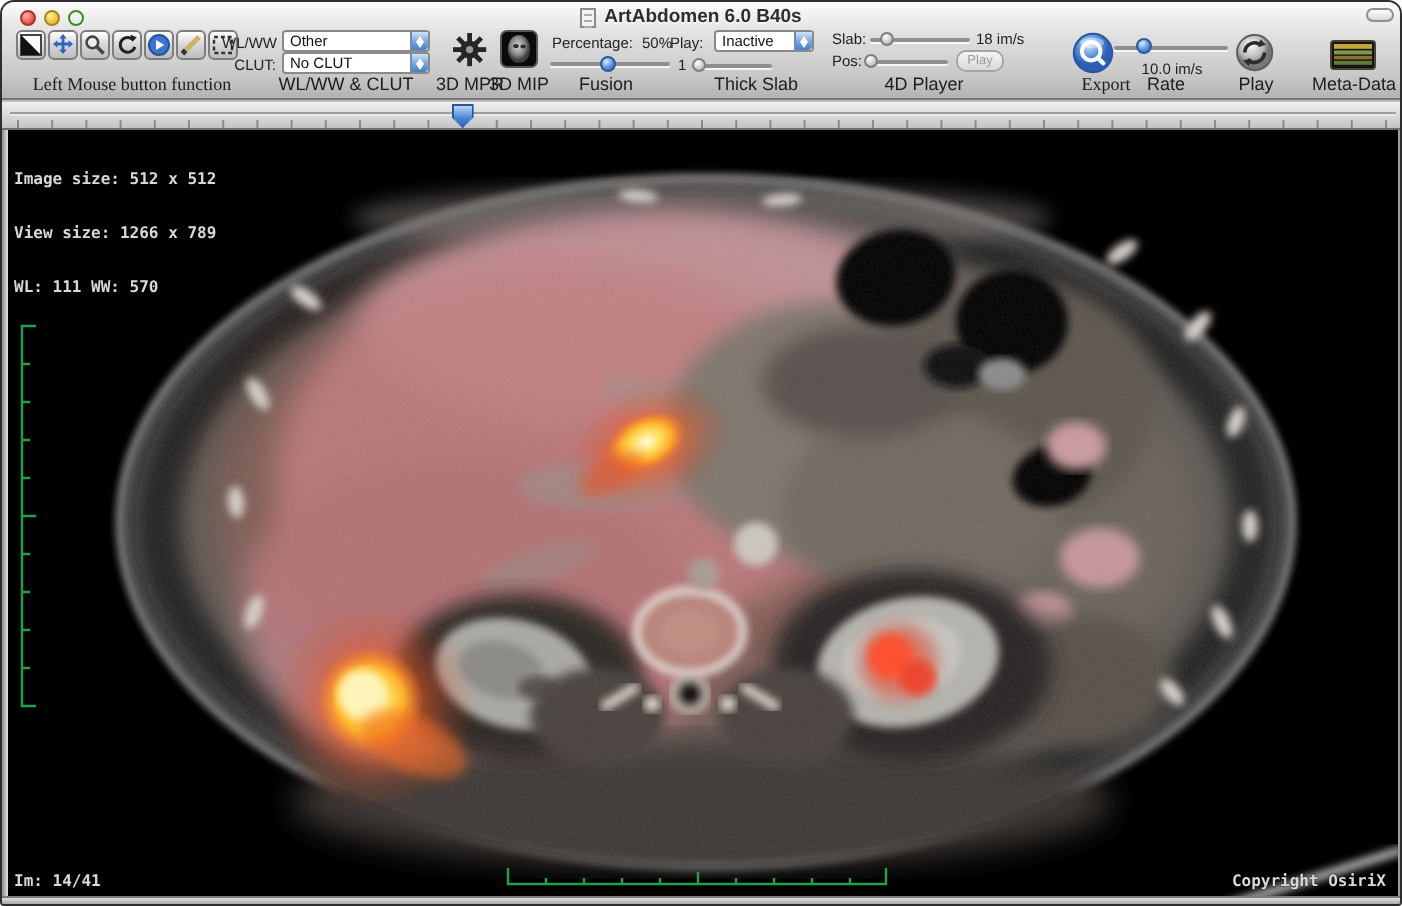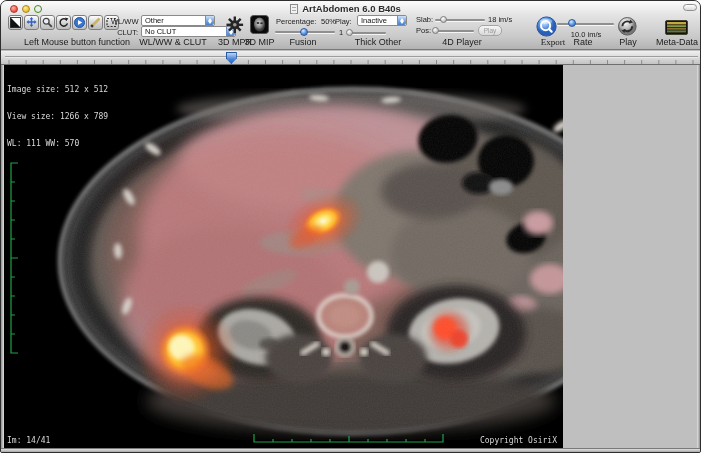--- a/index.html
+++ b/index.html
@@ -66,21 +66,21 @@
   }
   .navstrip svg line{stroke:#8b8b8b;stroke-width:1;}
   .navgroove{position:absolute;left:4px;right:4px;top:5px;height:1px;background:#9d9d9d;box-shadow:0 1px 0 #e9e9e9;}
   .navthumb{
     position:absolute;top:1px;width:11px;height:12px;
     background:linear-gradient(#b9d6f9,#4d86d6 60%,#2f65b8);
     border:1px solid #2a589e;
     clip-path:polygon(0 0,100% 0,100% 55%,50% 100%,0 55%);
   }
   
-  .viewer{position:absolute;left:3px;top:64px;width:559px;height:385px;background:#000;overflow:hidden;}
+  .viewer{position:absolute;left:3px;top:64px;width:695px;height:385px;background:#000;overflow:hidden;font-weight:bold;}
   .sideL{position:absolute;left:0;top:64px;width:3px;height:385px;background:linear-gradient(to right,#8f8f8f,#e3e3e3);}
   .sideR{position:absolute;right:0;top:64px;width:3px;height:385px;background:linear-gradient(to left,#8f8f8f,#e3e3e3);}
   .bottombar{position:absolute;left:0;bottom:0;width:701px;height:4px;background:linear-gradient(#e0e0e0,#a8a8a8);border-top:1px solid #7a7a7a;}
   .overlay{
     position:absolute;color:#d9d9d9;font-family:"DejaVu Sans Mono",monospace;font-size:8px;line-height:9px;
     text-shadow:0 0 1px #000;white-space:pre;
   }
   .imgsvg{position:absolute;left:0;top:0;}
 </style>
 </head>
@@ -135,29 +135,29 @@
             <line x1="1.5" y1="9.5" x2="9.5" y2="1.5" stroke="#c9b26a" stroke-width="2.6"></line>
             <line x1="1.2" y1="9.8" x2="2.8" y2="8.2" stroke="#333" stroke-width="2.6"></line>
           </svg>
       </button>
       <button class="toolbtn">
         <svg width="11" height="11">
             <rect x="1" y="1.5" width="9" height="8" fill="none" stroke="#333" stroke-width="1.2" stroke-dasharray="2 1.4"></rect>
           </svg>
       </button>
     </div>
-    <div class="grouplabel" style="left:16px;width:120px;">Left Mouse button function</div>
+    <div class="grouplabel" style="left:5px;width:120px;font-family:Liberation Serif, serif;">Left Mouse button function</div>
 
     <div class="tinylabel" style="left:110px;top:16px;width:27px;text-align:right;">WL/WW</div>
     <div class="popup" style="left:140px;top:14px;width:74px;">
       <span>Other</span>
       <span class="cap"></span>
     </div>
     <div class="tinylabel" style="left:110px;top:27px;width:27px;text-align:right;">CLUT:</div>
-    <div class="popup" style="left:140px;top:25px;width:95px;">
+    <div class="popup" style="left:140px;top:25px;width:74px;">
       <span>No CLUT</span>
       <span class="cap"></span>
     </div>
     <div class="grouplabel" style="left:126px;width:92px;">WL/WW &amp; CLUT</div>
 
     <svg class="imgsvg" style="left:225px;top:15px;" width="18" height="18">
       <g fill="#262626">
         <rect x="7.6" y="0.5" width="2.4" height="5" transform="rotate(0 8.8 8.8)"></rect>
         <rect x="7.6" y="0.5" width="2.4" height="5" transform="rotate(45 8.8 8.8)"></rect>
         <rect x="7.6" y="0.5" width="2.4" height="5" transform="rotate(90 8.8 8.8)"></rect>
@@ -195,21 +195,21 @@
     <div class="grouplabel" style="left:276px;width:52px;">Fusion</div>
 
     <div class="tinylabel" style="left:334px;top:16px;">Play:</div>
     <div class="popup" style="left:356px;top:14px;width:50px;">
       <span>Inactive</span>
       <span class="cap"></span>
     </div>
     <div class="tinylabel" style="left:338px;top:27px;">1</div>
     <div class="track" style="left:347px;top:31px;width:38px;"></div>
     <div class="thumb gray" style="left:345px;top:28px;"></div>
-    <div class="grouplabel" style="left:346px;width:62px;">Thick Other</div>
+    <div class="grouplabel" style="left:346px;width:62px;">Thick Slab</div>
 
     <div class="tinylabel" style="left:415px;top:14px;">Slab:</div>
     <div class="track" style="left:434px;top:18px;width:50px;"></div>
     <div class="thumb gray" style="left:439px;top:15px;"></div>
     <div class="tinylabel" style="left:487px;top:14px;">18 im/s</div>
     <div class="tinylabel" style="left:415px;top:25px;text-align:right;">Pos:</div>
     <div class="track" style="left:433px;top:29px;width:40px;"></div>
     <div class="thumb gray" style="left:431px;top:26px;"></div>
     <div class="minibtn" style="left:477px;top:24px;width:24px;height:11px;">Play</div>
     <div class="grouplabel" style="left:431px;width:60px;">4D Player</div>

